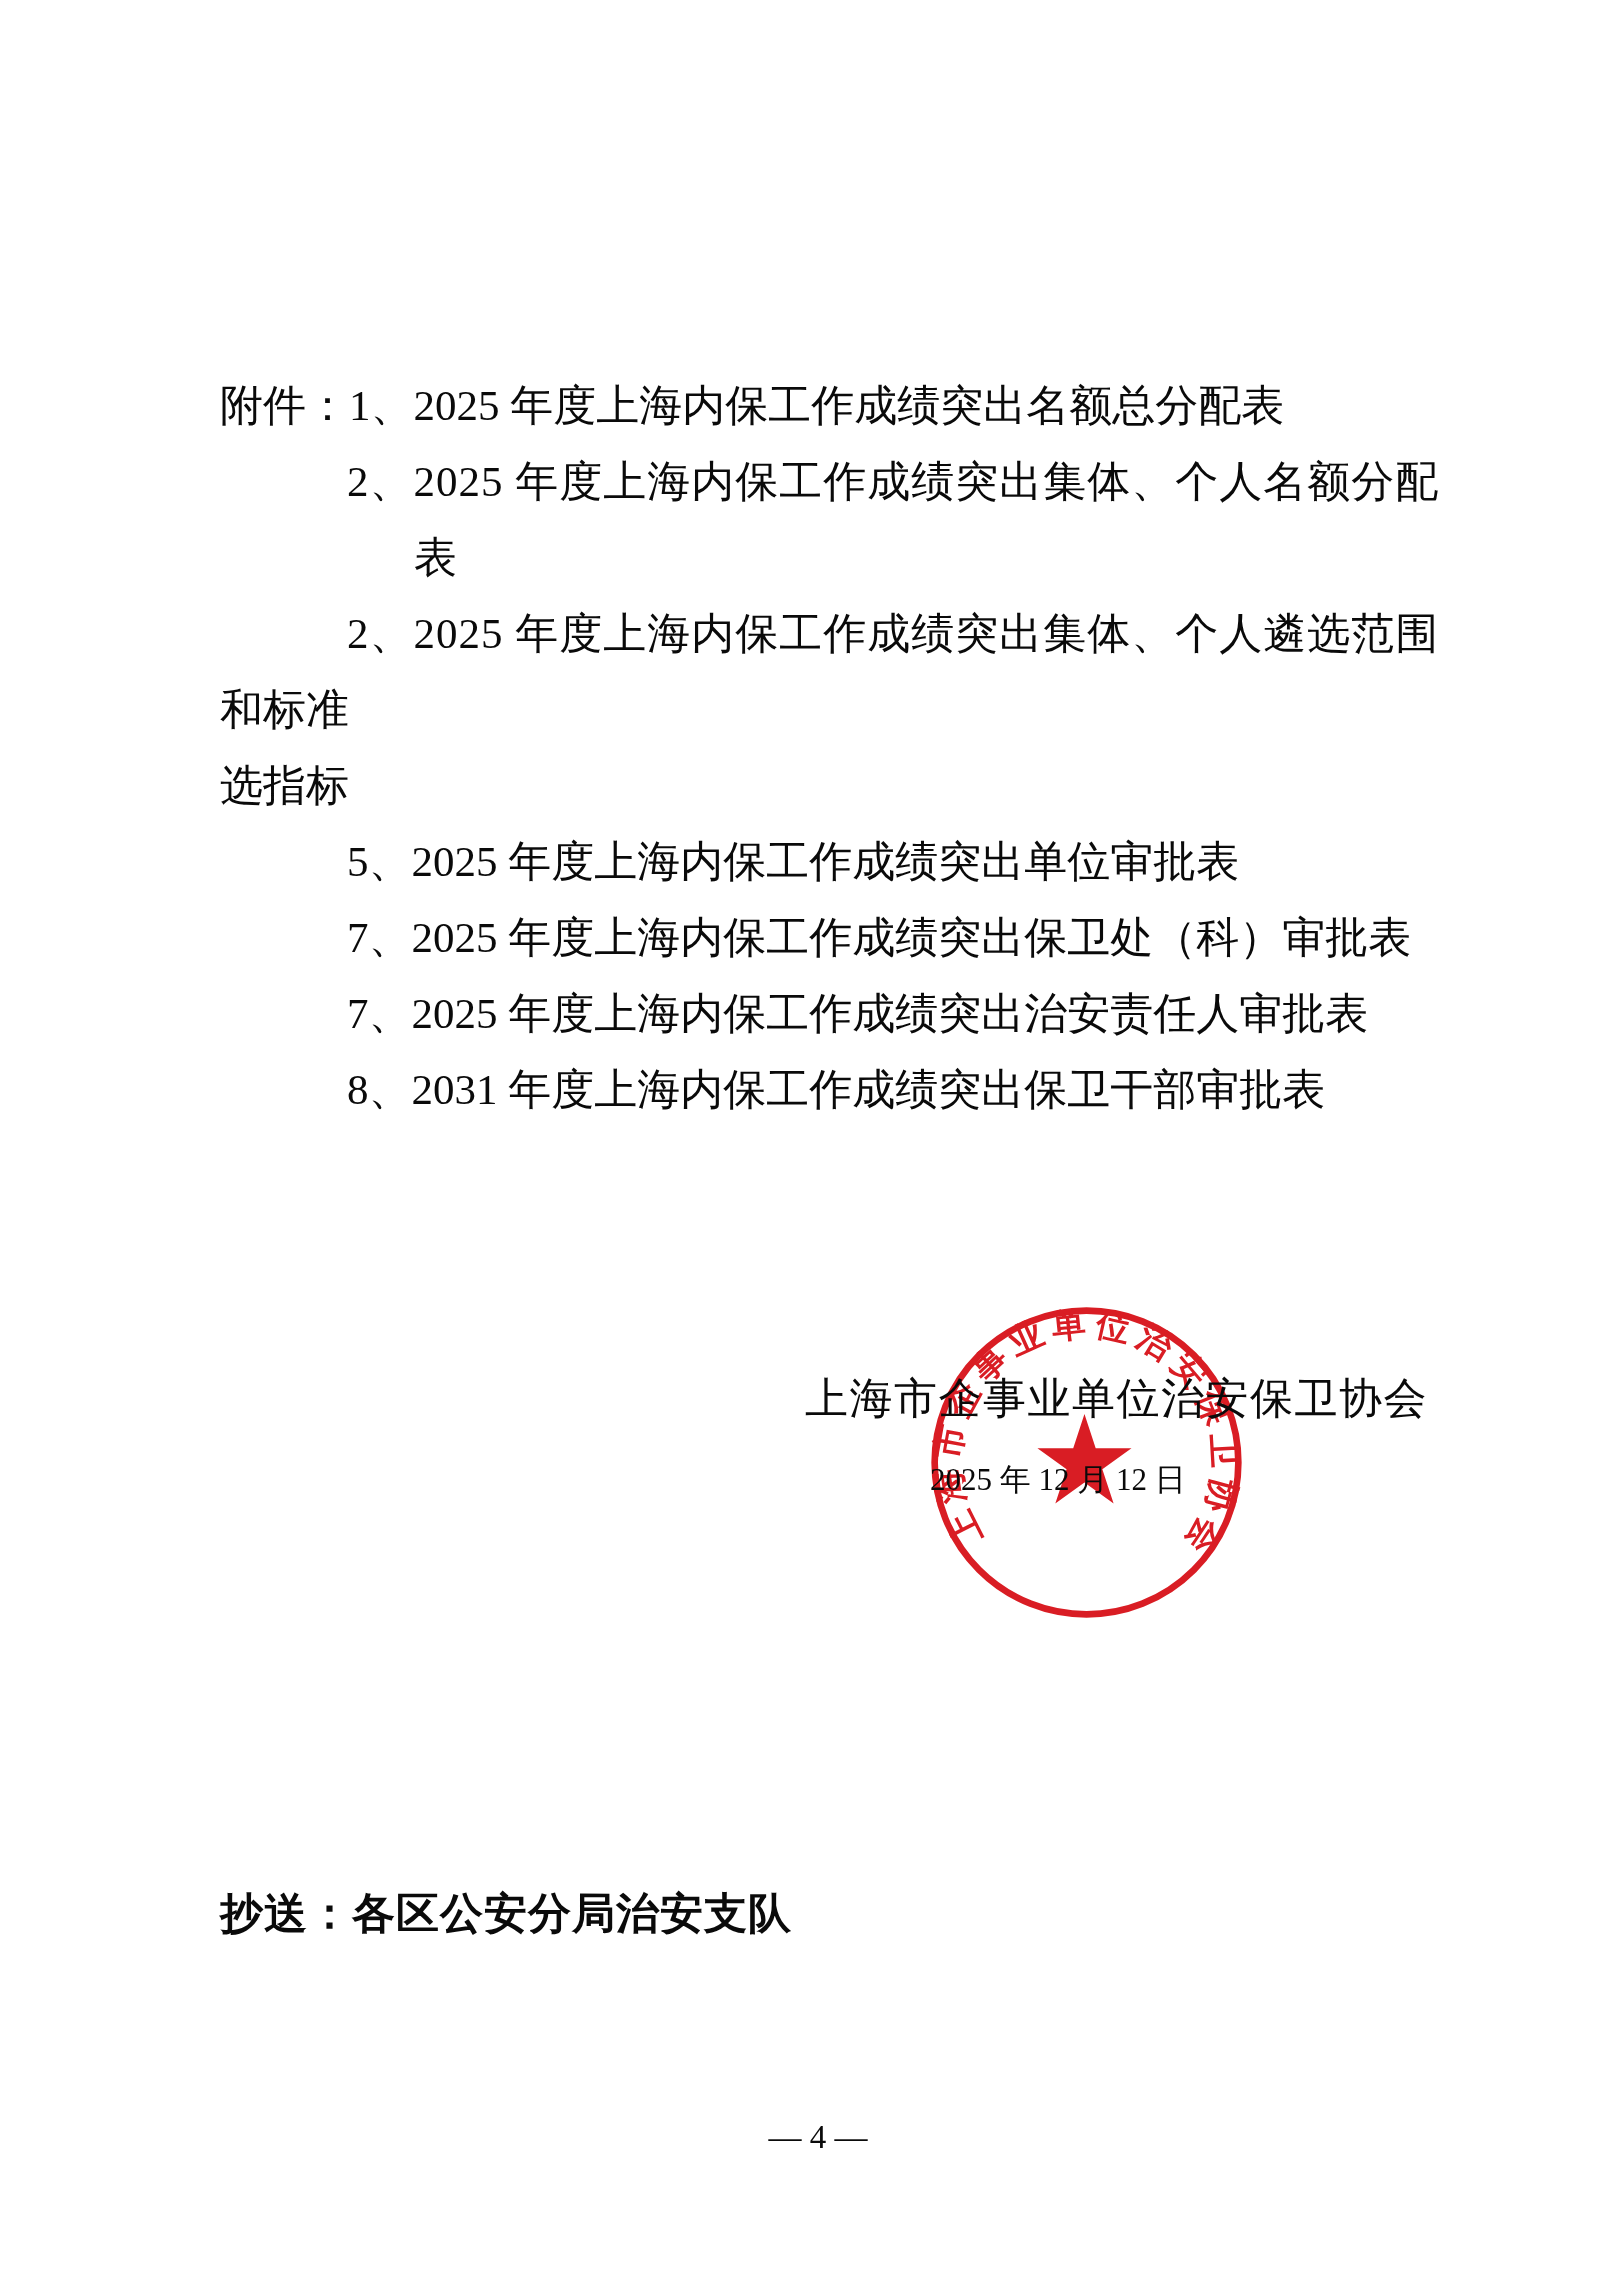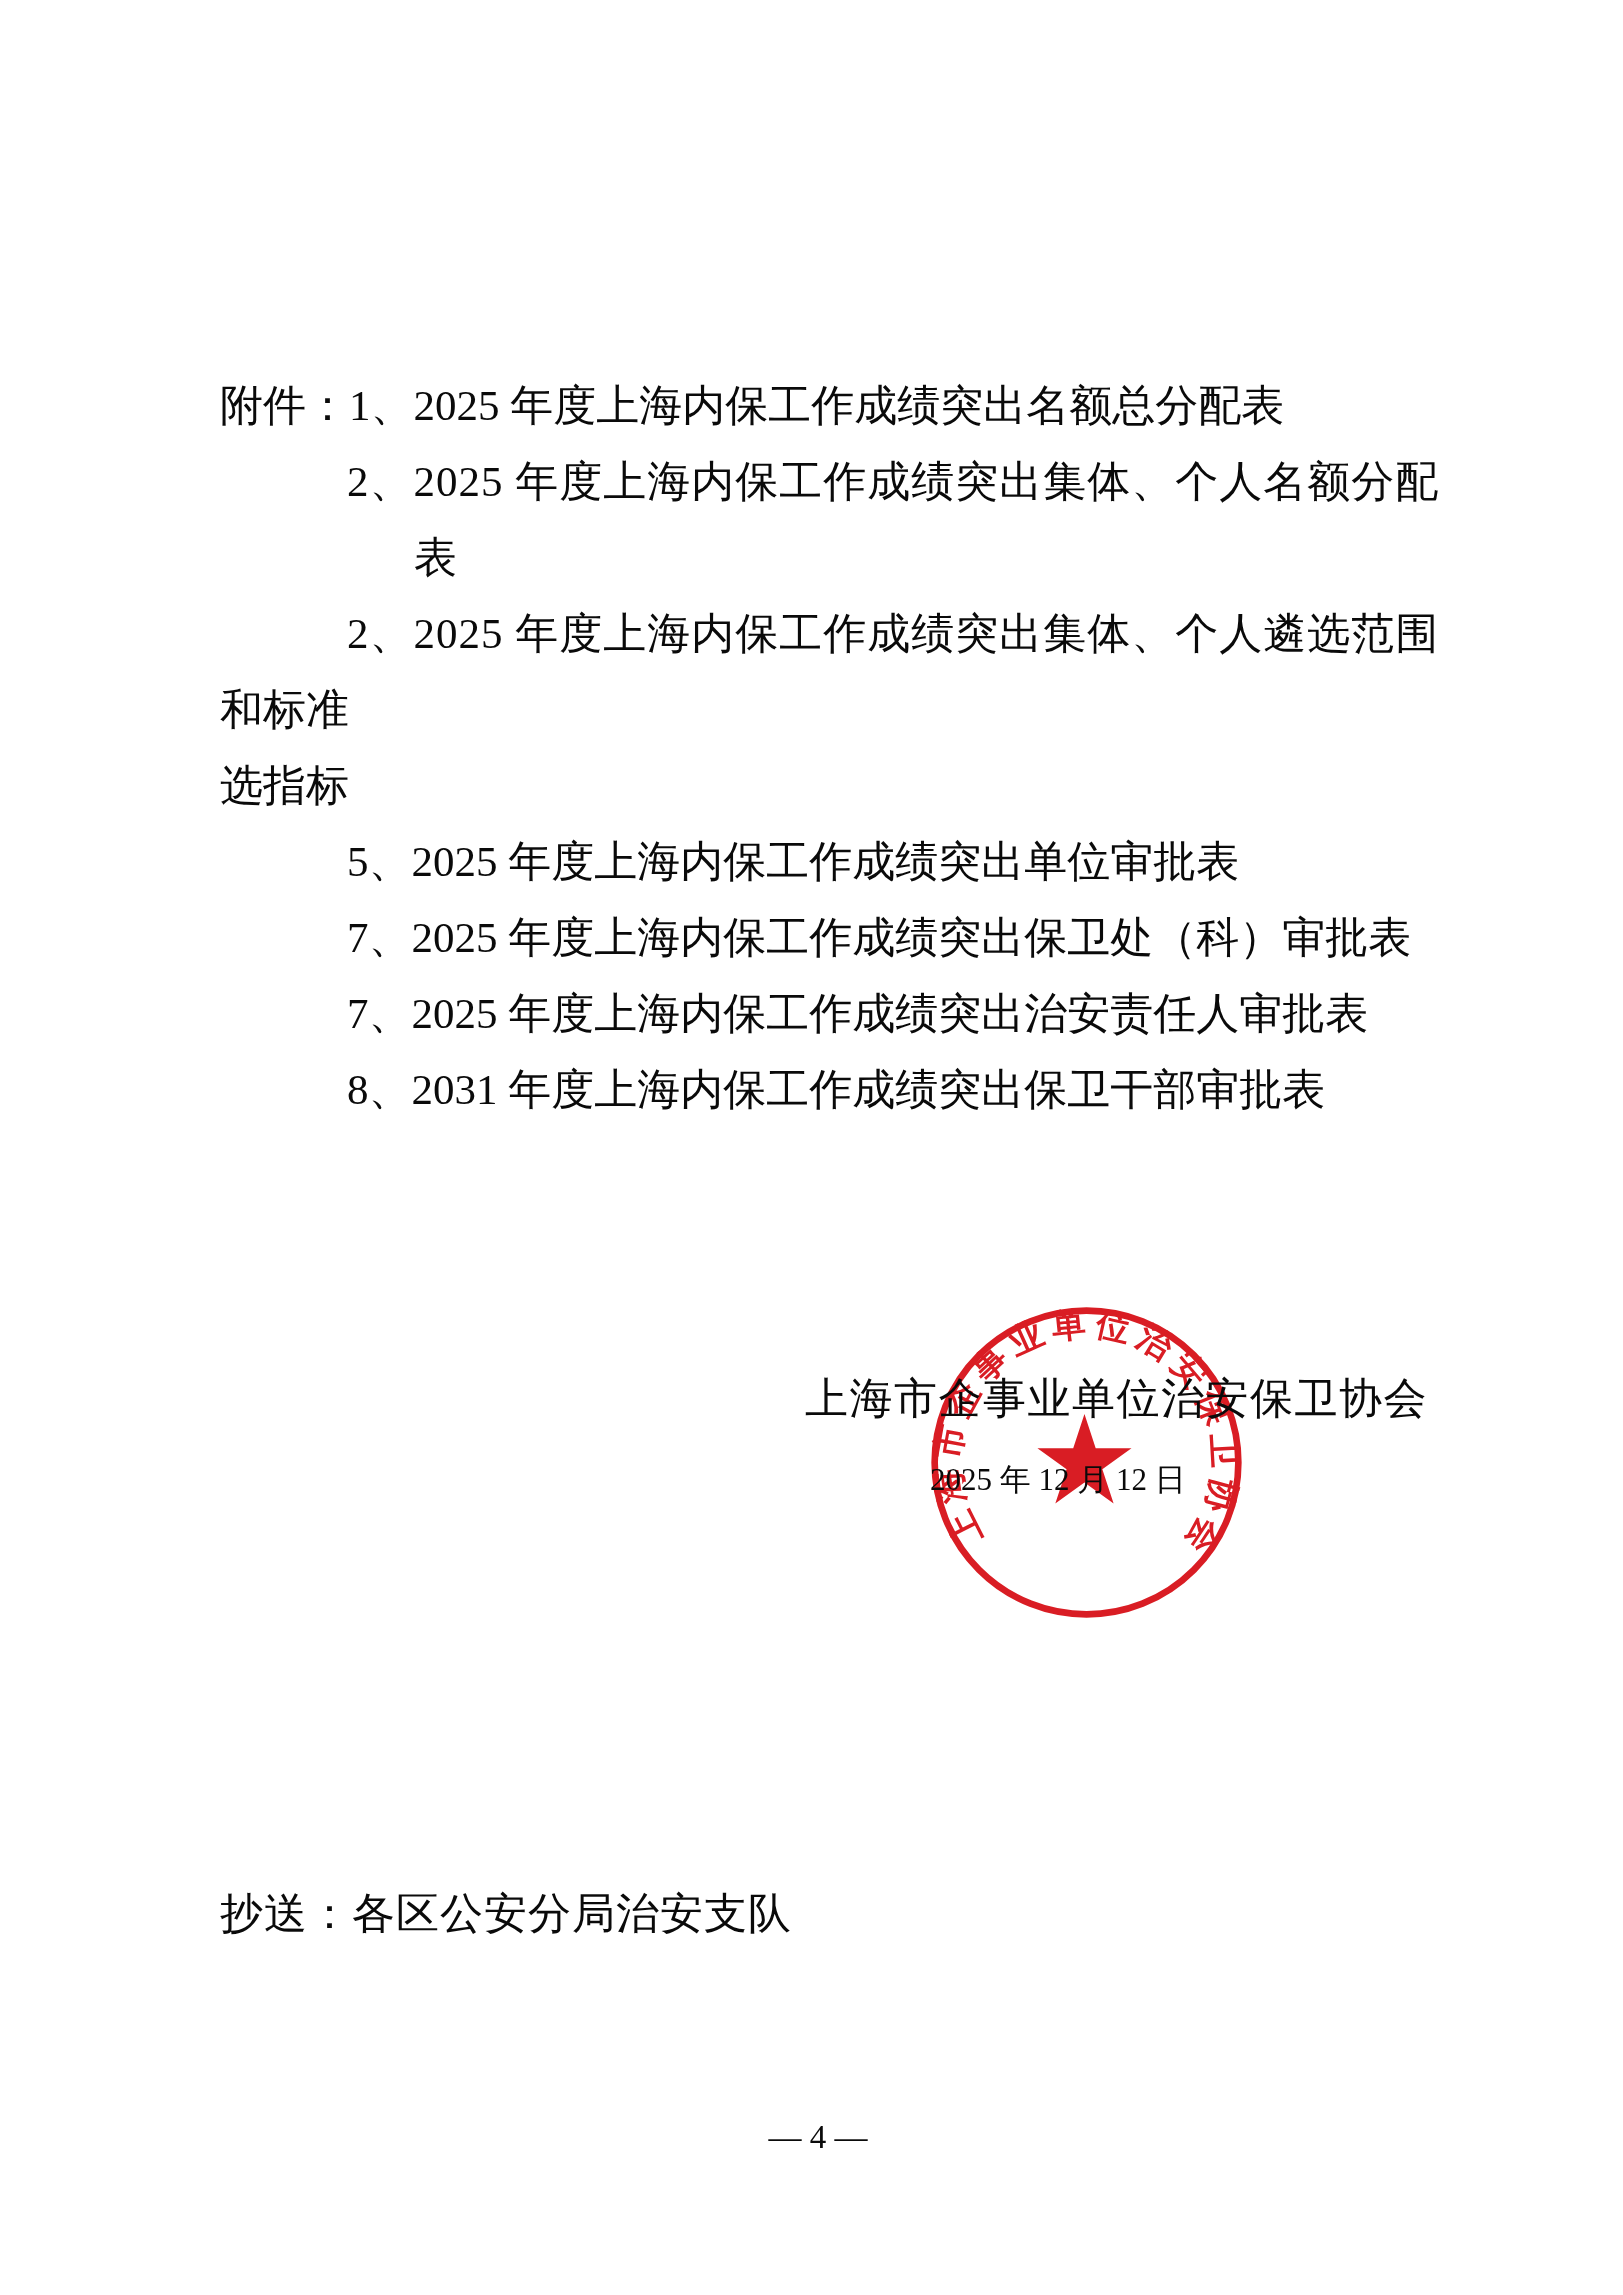--- a/index.html
+++ b/index.html
@@ -64,20 +64,21 @@
   }
   #cc-line {
     position: absolute;
     left: 220px;
     top: 1876px;
     font-size: 43px;
     line-height: 76px;
     letter-spacing: 1px;
     white-space: nowrap;
     z-index: 3;
+    font-weight: bold;
   }
   #page-num {
     position: absolute;
     left: 690px;
     top: 2102px;
     width: 256px;
     text-align: center;
     font-size: 33px;
     line-height: 70px;
     white-space: nowrap;

